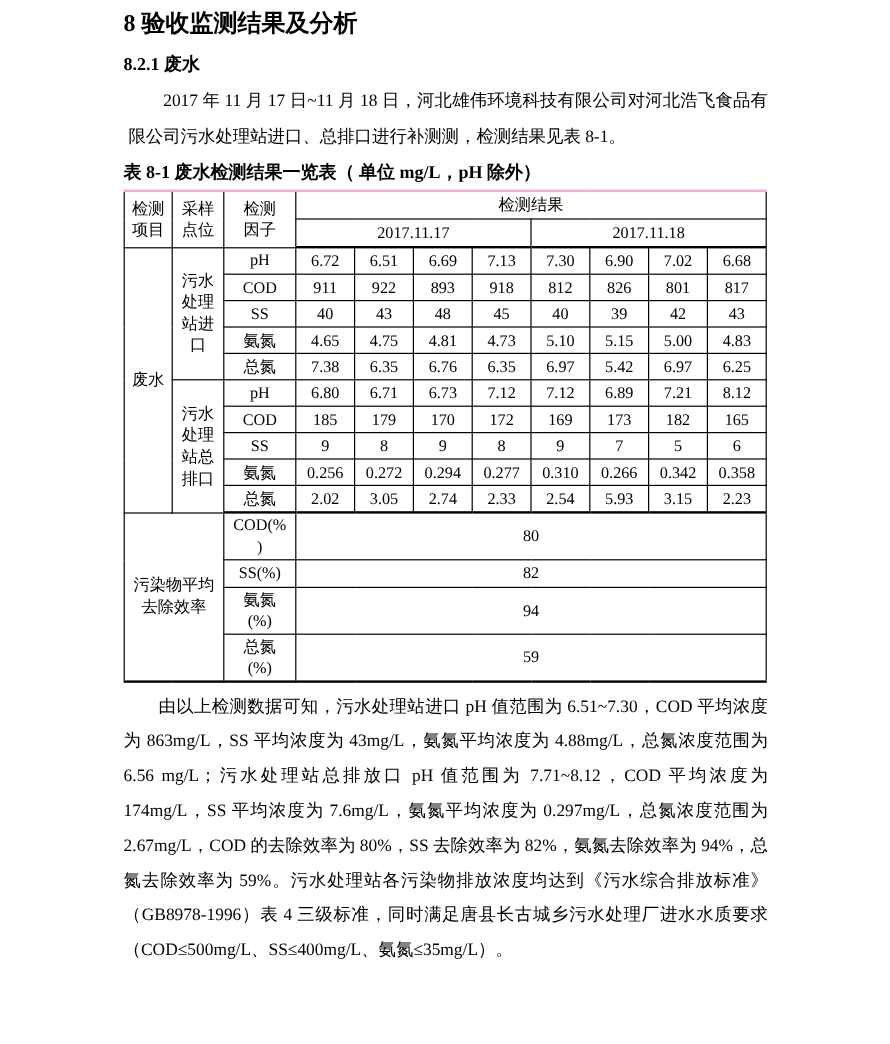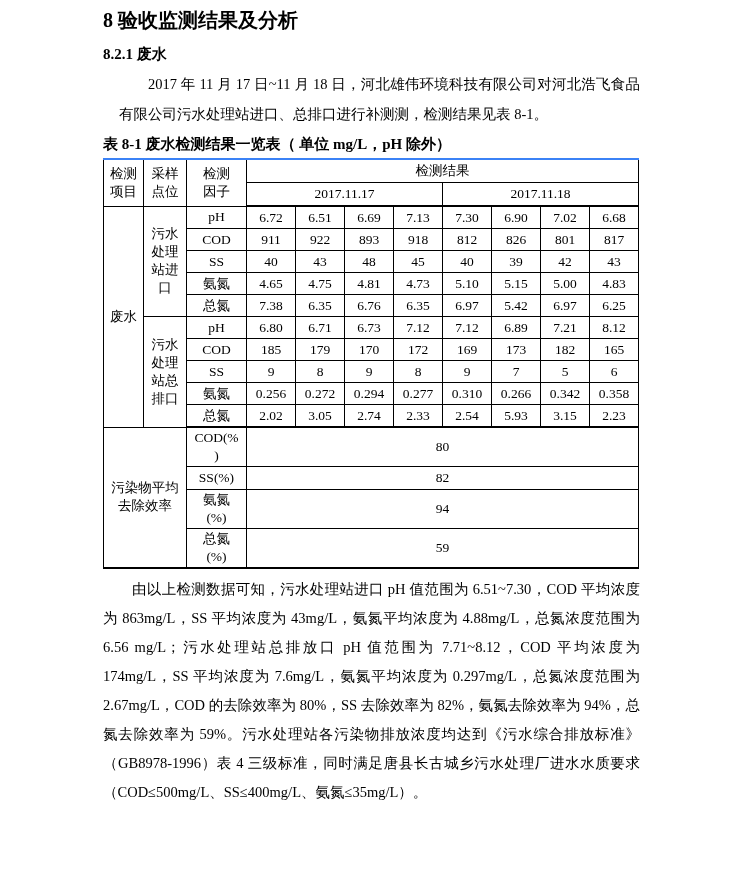--- a/index.html
+++ b/index.html
@@ -25,32 +25,32 @@
     font-size: 17px; font-weight: bold; line-height: 24px;
     margin: 9px 0 0 0;
   }
   .h4 {
     font-size: 15px; font-weight: bold; line-height: 22px;
     margin: 9px 0 0 0;
   }
   .para {
     font-size: 14.5px; line-height: 30px;
     text-indent: 2em; text-align: justify;
-    margin: 4px 0 0 16px;
+    margin: 4px 0 0 4px;
   }
   .para.single { line-height: 26px; margin: 6px 0 0 0; }
   .para.analysis { line-height: 29px; margin: 6px 0 0 0; }
   .caption {
     font-size: 15px; font-weight: bold; text-align: left;
     line-height: 24px; margin: 3px 0 2px 0;
   }
   table.results {
     border-collapse: collapse; table-layout: fixed;
     width: 536px; font-size: 13.5px;
-    border-top: 2px solid #3b82f6; border-bottom: 2px solid #000;
+    border-top: 2px solid #f9a8d4; border-bottom: 2px solid #000;
   }
   table.results td {
     border: 1px solid #000;
     text-align: center; vertical-align: middle;
     padding: 1px 1px; line-height: 18px;
     overflow: hidden;
   }
   table.results tr.hrow td { height: 20px; }
   table.results tr.data td { height: 19px; }
   table.results tr.eff2 td { height: 36px; }

